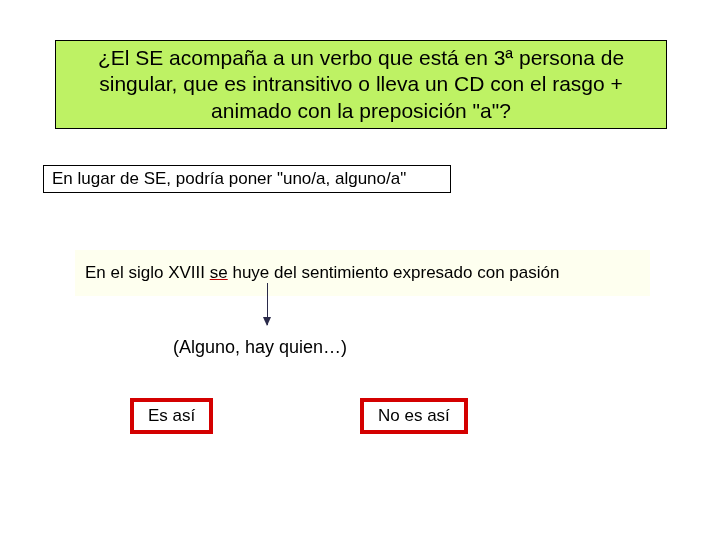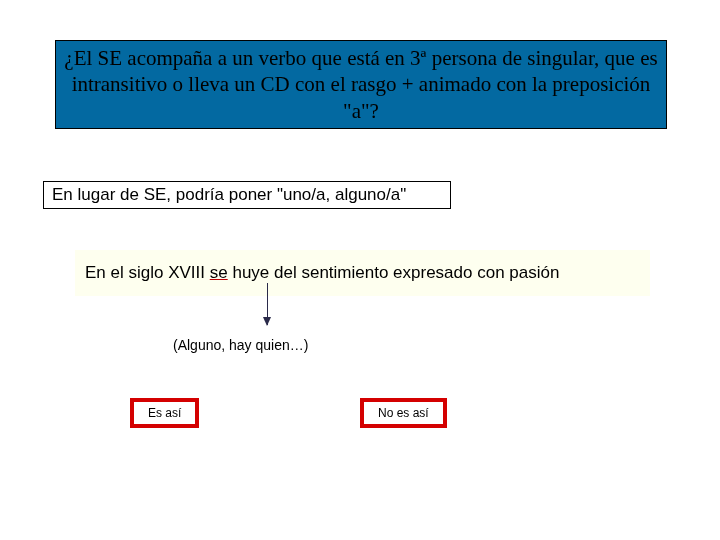--- a/index.html
+++ b/index.html
@@ -9,64 +9,62 @@
     background: #fff;
     font-family: "Comic Sans MS", "Trebuchet MS", Verdana, sans-serif;
     position: relative;
     overflow: hidden;
   }
   .question-box {
     position: absolute;
     left: 55px;
     top: 40px;
     width: 612px;
-    background: #0369a1;
+    background: #bef264;
     border: 1px solid #000;
-    padding: 4px 8px;
+    padding: 4px 19px;
     font-size: 21px;
     line-height: 1.25;
     text-align: center;
     color: #000;
-    font-family: Liberation Serif, serif;
   }
   .sub-box {
     position: absolute;
     left: 43px;
     top: 165px;
     width: 408px;
     border: 1px solid #000;
     padding: 3px 8px;
     font-size: 17px;
     color: #000;
     background: #fff;
-    margin-top: 16px;
   }
   .example-bar {
     position: absolute;
     left: 75px;
     top: 250px;
     width: 575px;
     background: #feffef;
     padding: 13px 10px;
     font-size: 17px;
     color: #000;
   }
   .example-bar .hl { text-decoration: underline; text-decoration-color: #b00; }
   .hint {
     position: absolute;
     left: 173px;
     top: 337px;
-    font-size: 14px;
+    font-size: 18px;
     color: #000;
   }
   .btn {
     position: absolute;
     border: 4px solid #d40000;
     padding: 4px 14px;
-    font-size: 12px;
+    font-size: 17px;
     color: #000;
     background: #fff;
     cursor: pointer;
   }
   .btn.yes { left: 130px; top: 398px; }
   .btn.no  { left: 360px; top: 398px; text-align: right; }
   .arrow {
     position: absolute;
     left: 267px;
     top: 283px;

